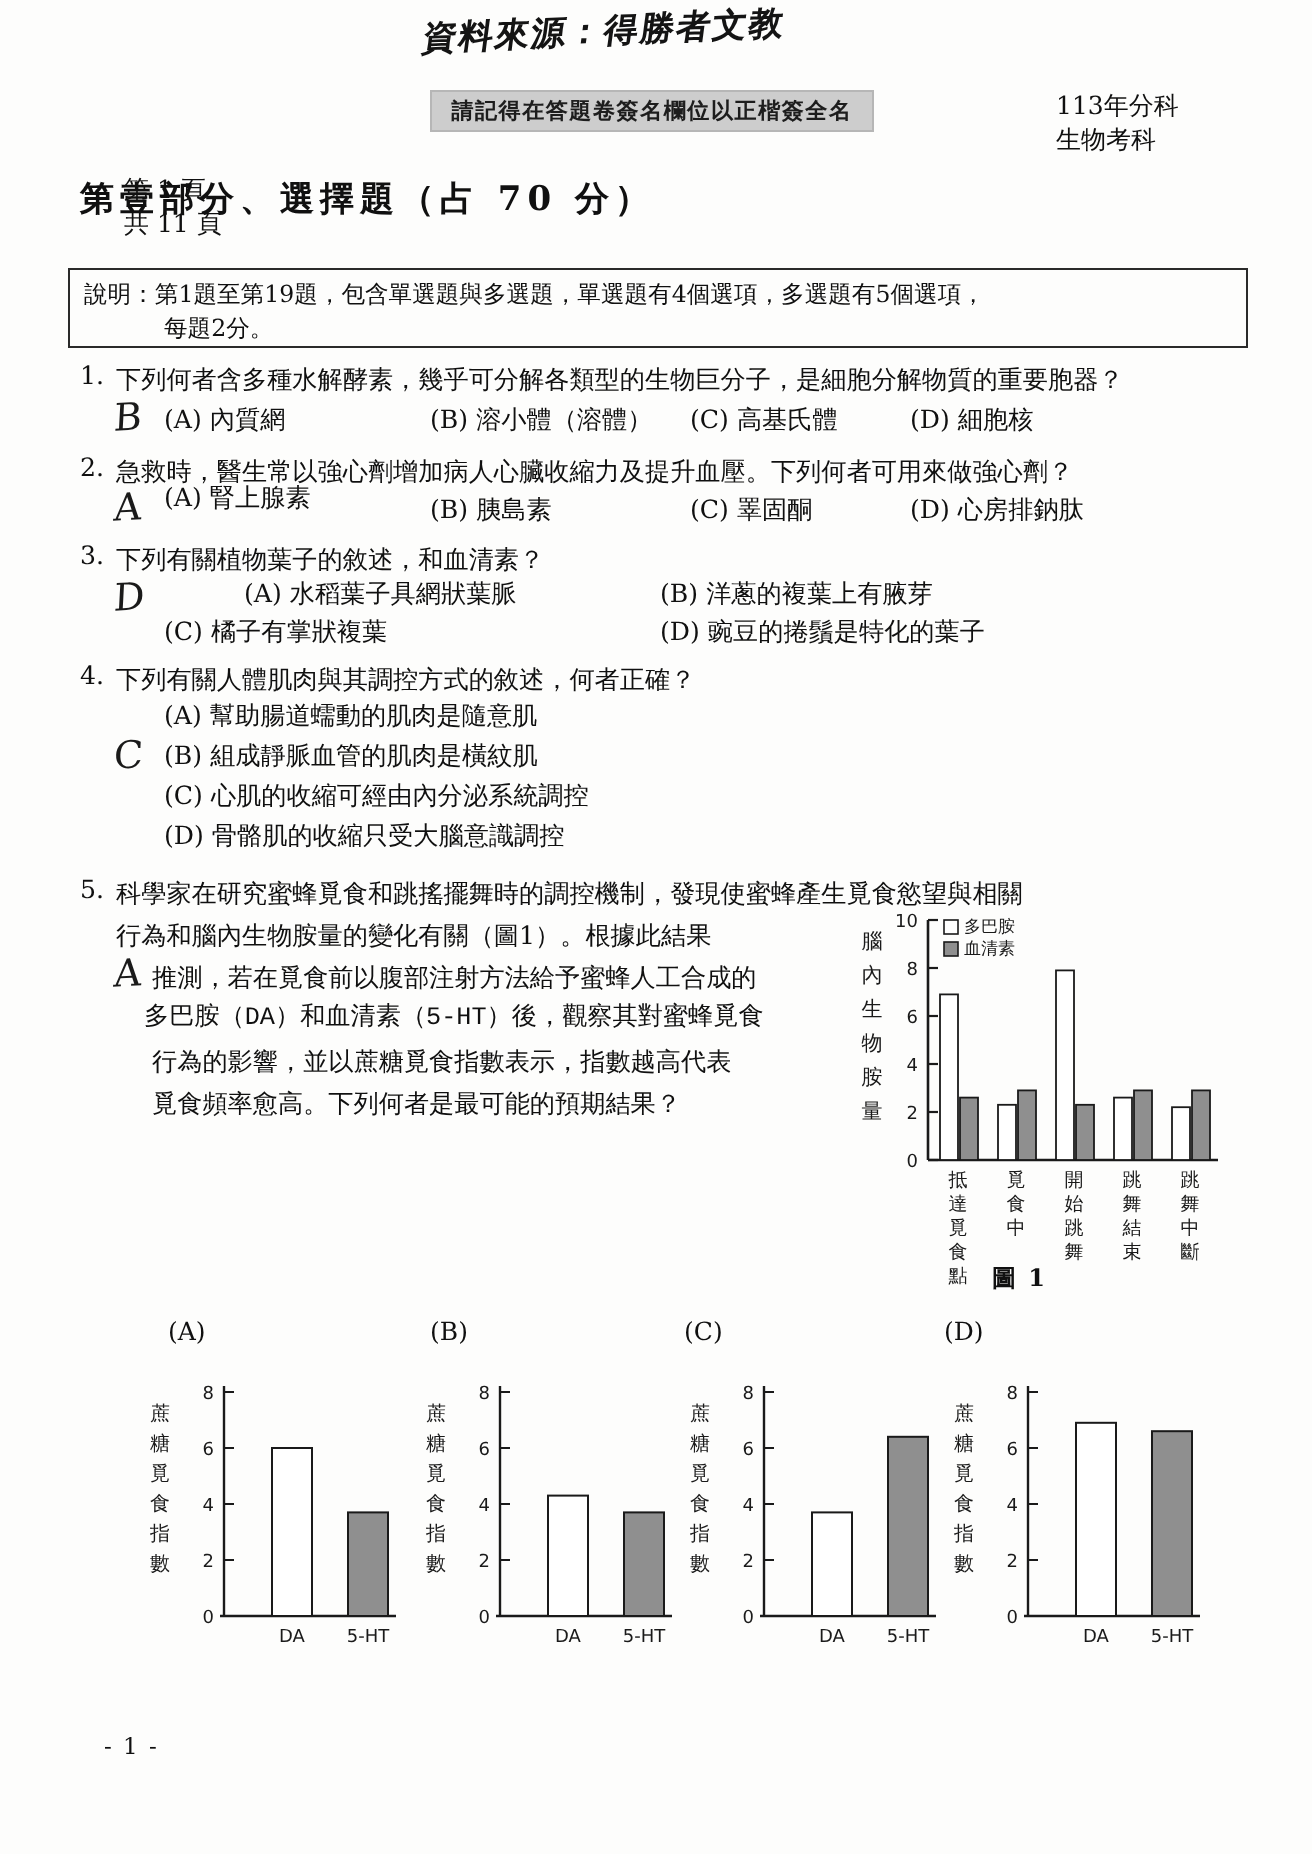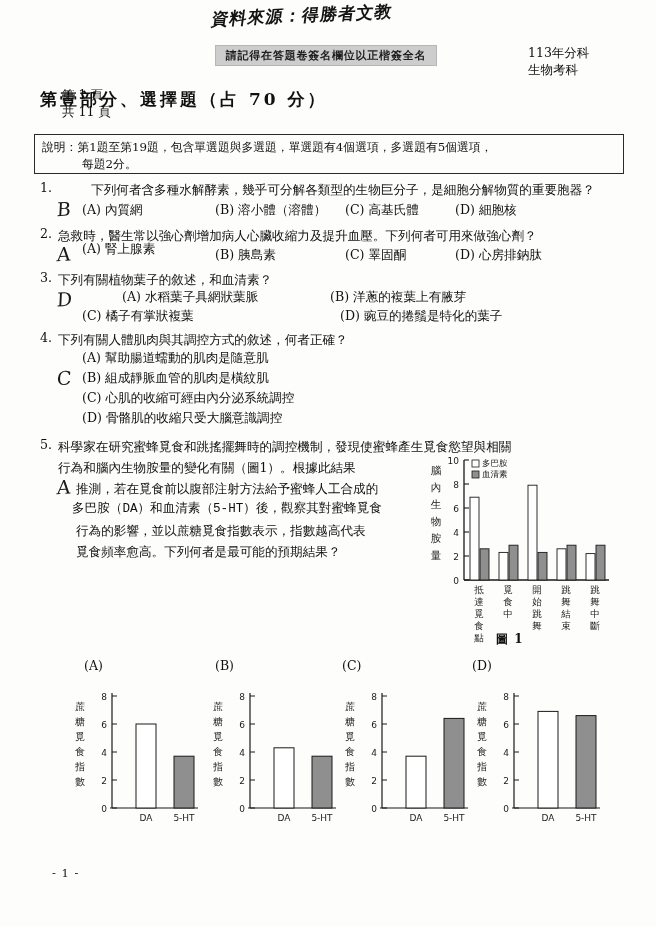--- a/index.html
+++ b/index.html
@@ -102,42 +102,42 @@
   </div>
 
   <div class="sec1">第壹部分、選擇題（占 70 分）</div>
 
   <div class="notebox">
     <div>說明：第1題至第19題，包含單選題與多選題，單選題有4個選項，多選題有5個選項，</div>
     <div class="l2">每題2分。</div>
   </div>
 
   <div class="qnum" style="left:40px; top:180px;">1.</div>
-  <div class="q" style="left:58px; top:180px; width:570px;text-align:center;">下列何者含多種水解酵素，幾乎可分解各類型的生物巨分子，是細胞分解物質的重要胞器？</div>
+  <div class="q" style="left:58px; top:180px; width:570px;">下列何者含多種水解酵素，幾乎可分解各類型的生物巨分子，是細胞分解物質的重要胞器？</div>
   <div class="hand-ans" style="left:57px; top:198px;">B</div>
   <div class="opt" style="left:82px; top:202px;">(A) 內質網</div>
   <div class="opt" style="left:215px; top:202px;">(B) 溶小體（溶體）</div>
   <div class="opt" style="left:345px; top:202px;">(C) 高基氏體</div>
   <div class="opt" style="left:455px; top:202px;">(D) 細胞核</div>
 
   <div class="qnum" style="left:40px; top:226px;">2.</div>
   <div class="q" style="left:58px; top:226px; width:570px;">急救時，醫生常以強心劑增加病人心臟收縮力及提升血壓。下列何者可用來做強心劑？</div>
   <div class="hand-ans" style="left:57px; top:243px;">A</div>
   <div class="opt" style="left:82px; top:241px;">(A) 腎上腺素</div>
   <div class="opt" style="left:215px; top:247px;">(B) 胰島素</div>
   <div class="opt" style="left:345px; top:247px;">(C) 睪固酮</div>
   <div class="opt" style="left:455px; top:247px;">(D) 心房排鈉肽</div>
 
   <div class="qnum" style="left:40px; top:270px;">3.</div>
   <div class="q" style="left:58px; top:270px; width:570px;">下列有關植物葉子的敘述，和血清素？</div>
   <div class="hand-ans" style="left:57px; top:288px;">D</div>
   <div class="opt" style="left:82px; top:289px;margin-left:40px;">(A) 水稻葉子具網狀葉脈</div>
   <div class="opt" style="left:330px; top:289px;">(B) 洋蔥的複葉上有腋芽</div>
   <div class="opt" style="left:82px; top:308px;">(C) 橘子有掌狀複葉</div>
-  <div class="opt" style="left:340px; top:308px;">(D) 豌豆的捲鬚是特化的葉子</div>
+  <div class="opt" style="left:330px; top:308px;">(D) 豌豆的捲鬚是特化的葉子</div>
 
   <div class="qnum" style="left:40px; top:330px;">4.</div>
   <div class="q" style="left:58px; top:330px; width:570px;">下列有關人體肌肉與其調控方式的敘述，何者正確？</div>
   <div class="hand-ans" style="left:57px; top:367px;">C</div>
   <div class="opt" style="left:82px; top:350px;">(A) 幫助腸道蠕動的肌肉是隨意肌</div>
   <div class="opt" style="left:82px; top:390px;">(C) 心肌的收縮可經由內分泌系統調控</div>
   <div class="opt" style="left:82px; top:370px;">(B) 組成靜脈血管的肌肉是橫紋肌</div>
   <div class="opt" style="left:82px; top:410px;">(D) 骨骼肌的收縮只受大腦意識調控</div>
 
   <div class="qnum" style="left:40px; top:437px;">5.</div>

